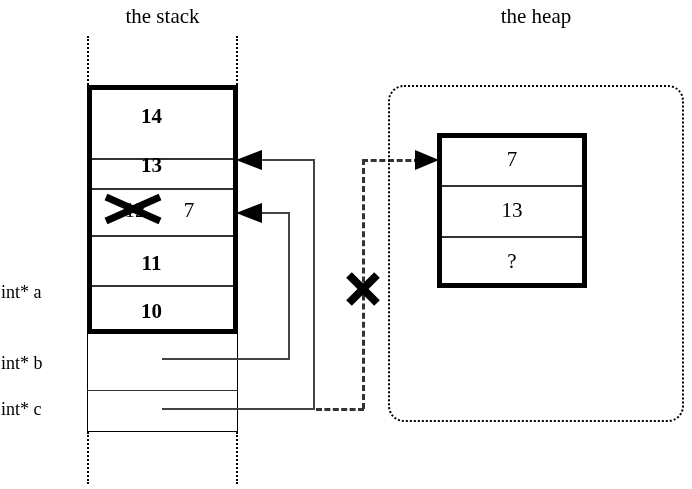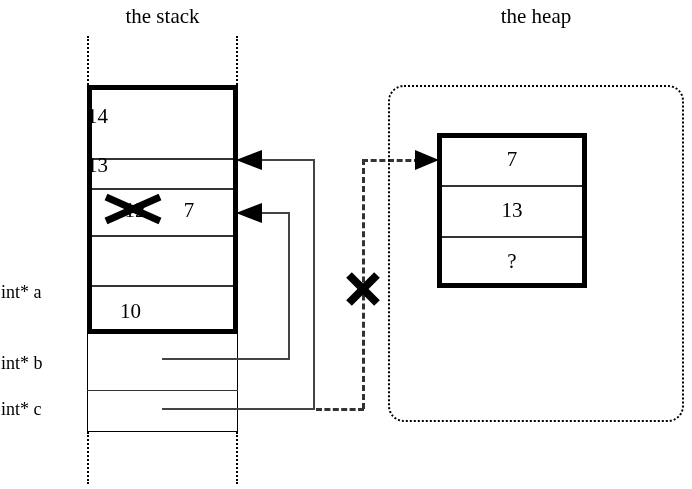--- a/index.html
+++ b/index.html
@@ -56,23 +56,24 @@
   }
   .row-div-thin {
     left: 0px;
     width: 100%;
     height: 0;
     border-top: 1px solid #333;
   }
   .cell-val {
     width: 129px;
     left: 87px;
-    text-align: left;
+    text-align: center;
     font-size: 21px;
     line-height: 1;
+    font-weight: bold;
   }
 
   
   .dotted-v {
     width: 0;
     border-left: 2px dotted #000;
   }
 
   
   .var-label {
@@ -155,21 +156,22 @@
 
   <div class="abs" style="left:87px; top:196px; width:151px; height:34px;">
     <div class="abs" style="left:27px; top:4px; width:42px; text-align:center; font-size:21px; line-height:1;">12</div>
     <svg class="abs big-x" width="64" height="34" viewBox="0 0 64 34" style="left:14px; top:-4px;">
       <line x1="5" y1="5" x2="59" y2="29" stroke="#000" stroke-width="7" stroke-linecap="butt"></line>
       <line x1="5" y1="29" x2="59" y2="5" stroke="#000" stroke-width="7" stroke-linecap="butt"></line>
     </svg>
     <div class="abs" style="left:82px; top:4px; width:40px; text-align:center; font-size:21px; line-height:1;">7</div>
   </div>
 
-  <div class="abs cell-val" style="top:301px;padding-left:33px;">10</div>
+  <div class="abs cell-val" style="top:253px;">11</div>
+  <div class="abs cell-val" style="top:301px;">10</div>
 
   <div class="abs stack-low-box"></div>
   <div class="abs row-div-thin" style="left:87px; top:390px; width:151px;"></div>
 
   <div class="abs var-label" style="top:283px;">int* a</div>
   <div class="abs var-label" style="top:354px;text-align:center;">int* b</div>
   <div class="abs var-label" style="top:400px;text-align:center;">int* c</div>
 
   <div class="abs stroke-h" style="left:162px; top:358px; width:128px;"></div>
   <div class="abs stroke-v" style="left:288px; top:212px; height:147px;"></div>

